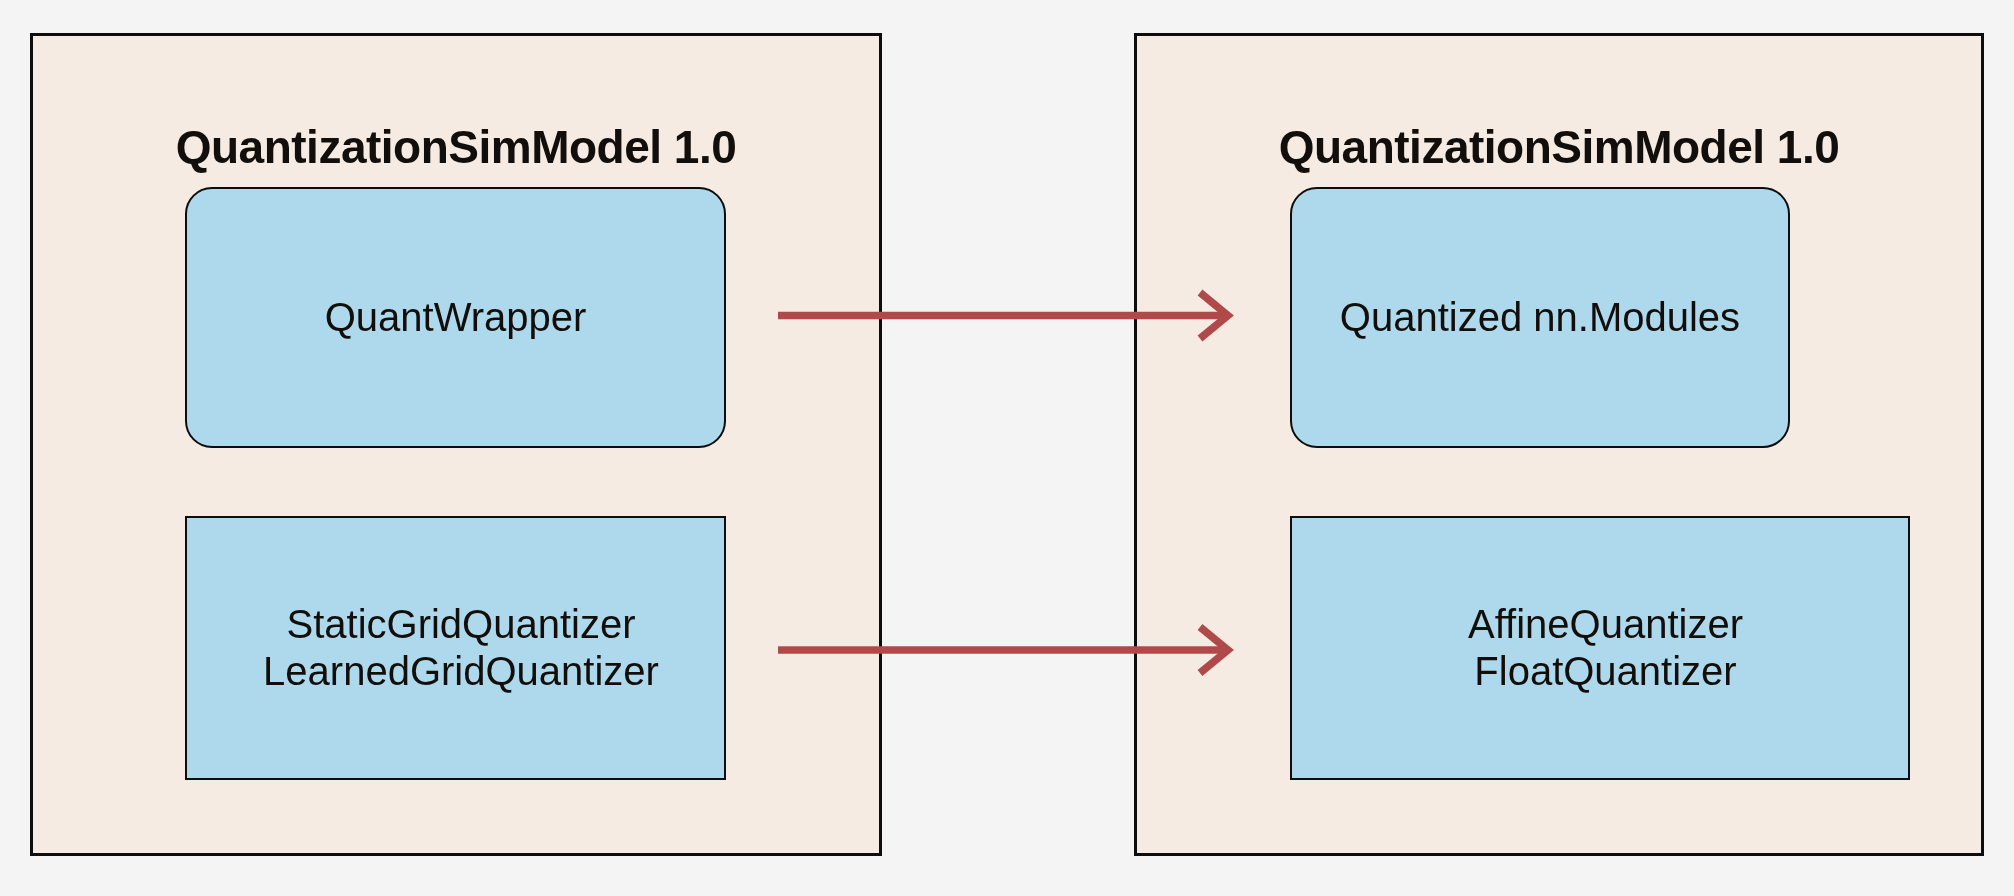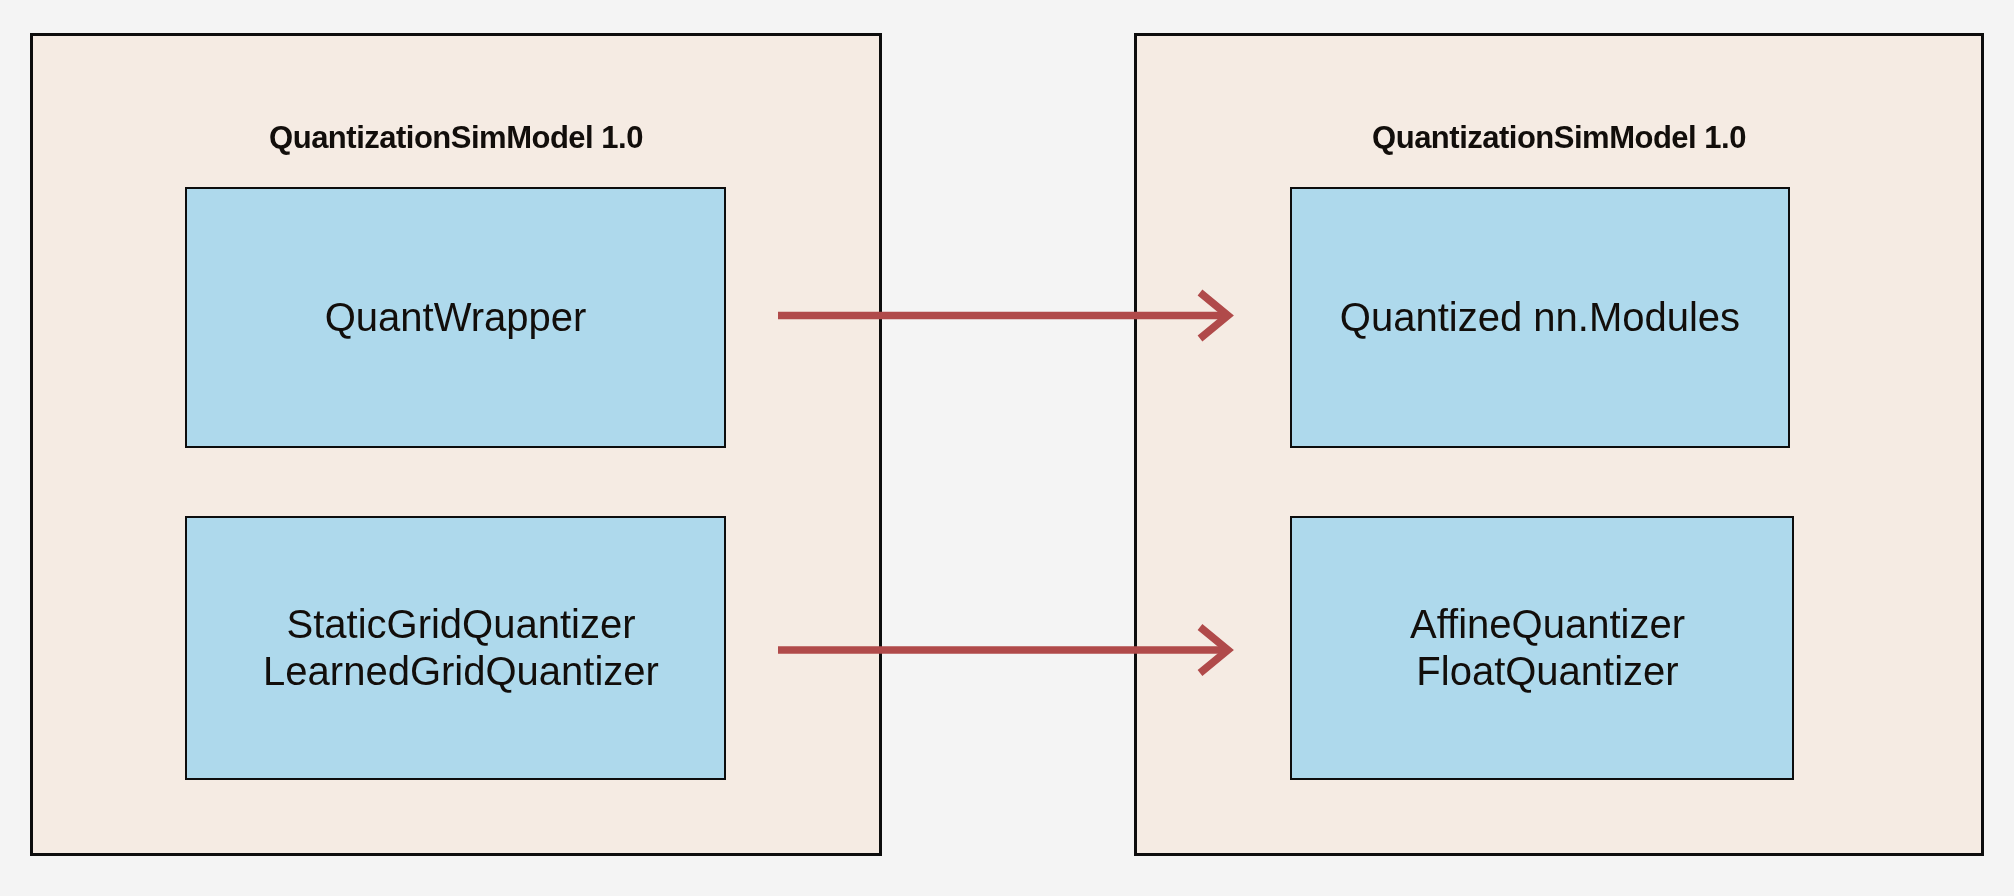--- a/index.html
+++ b/index.html
@@ -23,44 +23,44 @@
     box-sizing: border-box;
   }
   .panel.left  { left: 30px;   width: 852px; }
   .panel.right { left: 1134px; width: 850px; }
   .panel-title {
     position: absolute;
     top: 84px;
     left: 0;
     width: 100%;
     text-align: center;
-    font-size: 31px;
+    font-size: 46px;
     font-weight: 700;
     letter-spacing: -0.5px;
     color: var(--text, #120e0b);
     white-space: nowrap;
   }
   .node {
     position: absolute;
     background: var(--node-bg, #aed9ec);
     border: 2px solid var(--border, #0d0d0d);
     box-sizing: border-box;
     display: flex;
     align-items: center;
     justify-content: center;
     text-align: center;
     font-size: 40px;
     line-height: 47px;
     color: var(--text, #120e0b);
     white-space: pre-line;
   }
-  .node.r1 { left: 152px; top: 151px; width: 541px; height: 261px; }
+  .node.r1 { left: 152px; top: 151px; width: 541px; height: 261px; border-radius: 27px; }
   .node.r2 { left: 152px; top: 480px; width: 541px; height: 264px; padding-left: 11px; }
   .panel.right .node.r1 { left: 153px; width: 500px; }
-  .panel.right .node.r2 { left: 153px; width: 504px; }
+  .panel.right .node.r2 { left: 153px; width: 620px; }
   .arrow-layer {
     position: absolute;
     top: 0; left: 0;
     width: 2014px;
     height: 896px;
     pointer-events: none;
   }
   .arrow-layer line, .arrow-layer polyline {
     stroke: var(--arrow, #b04a4a);
     stroke-width: 7.5;

